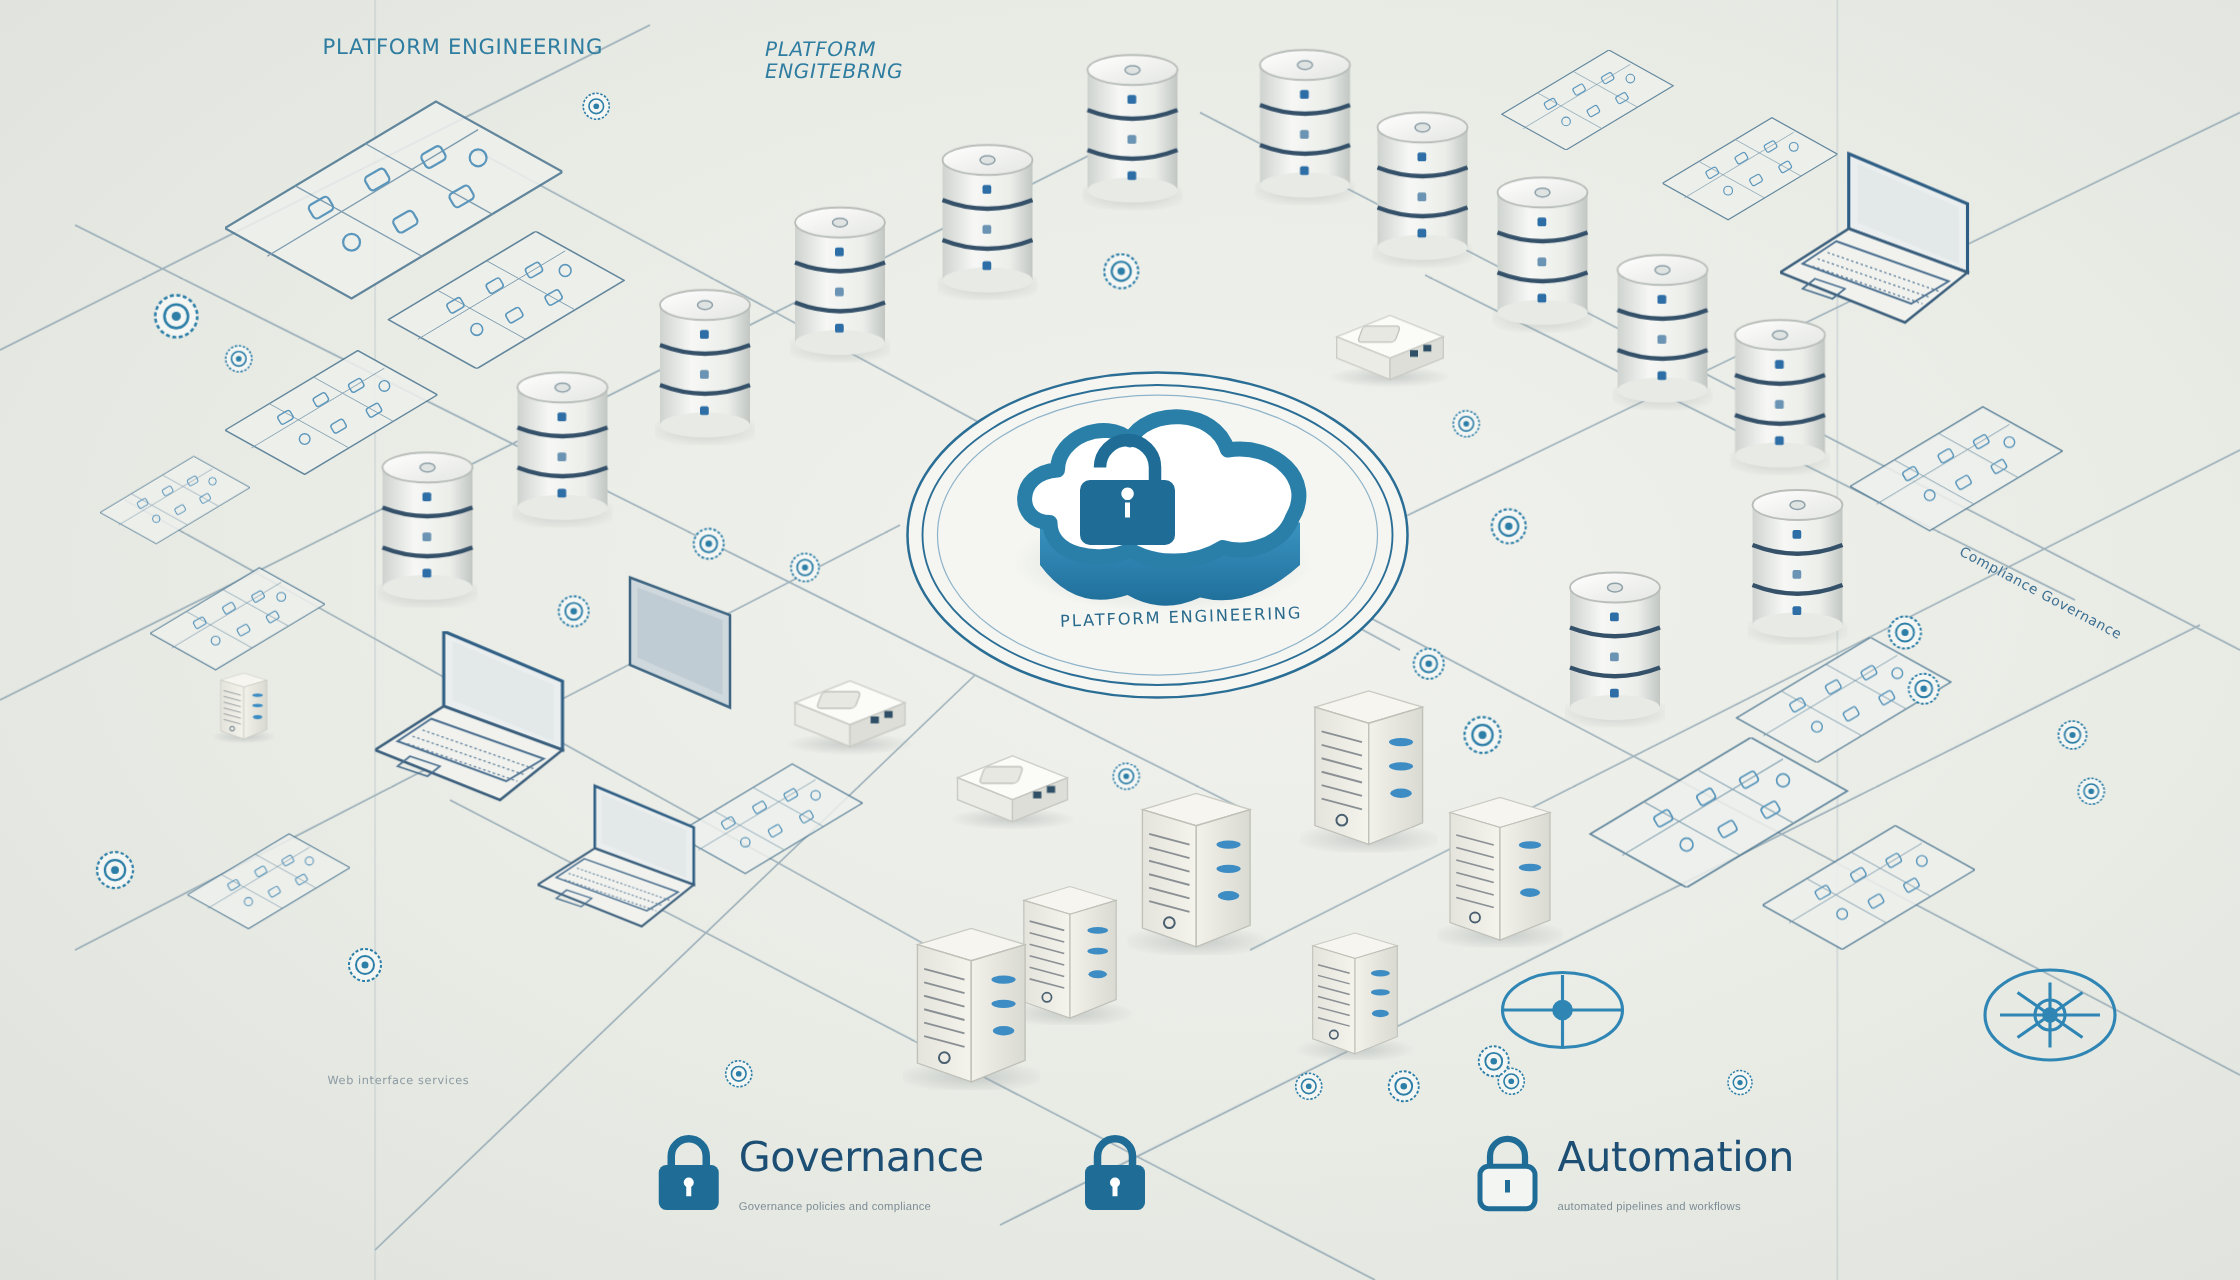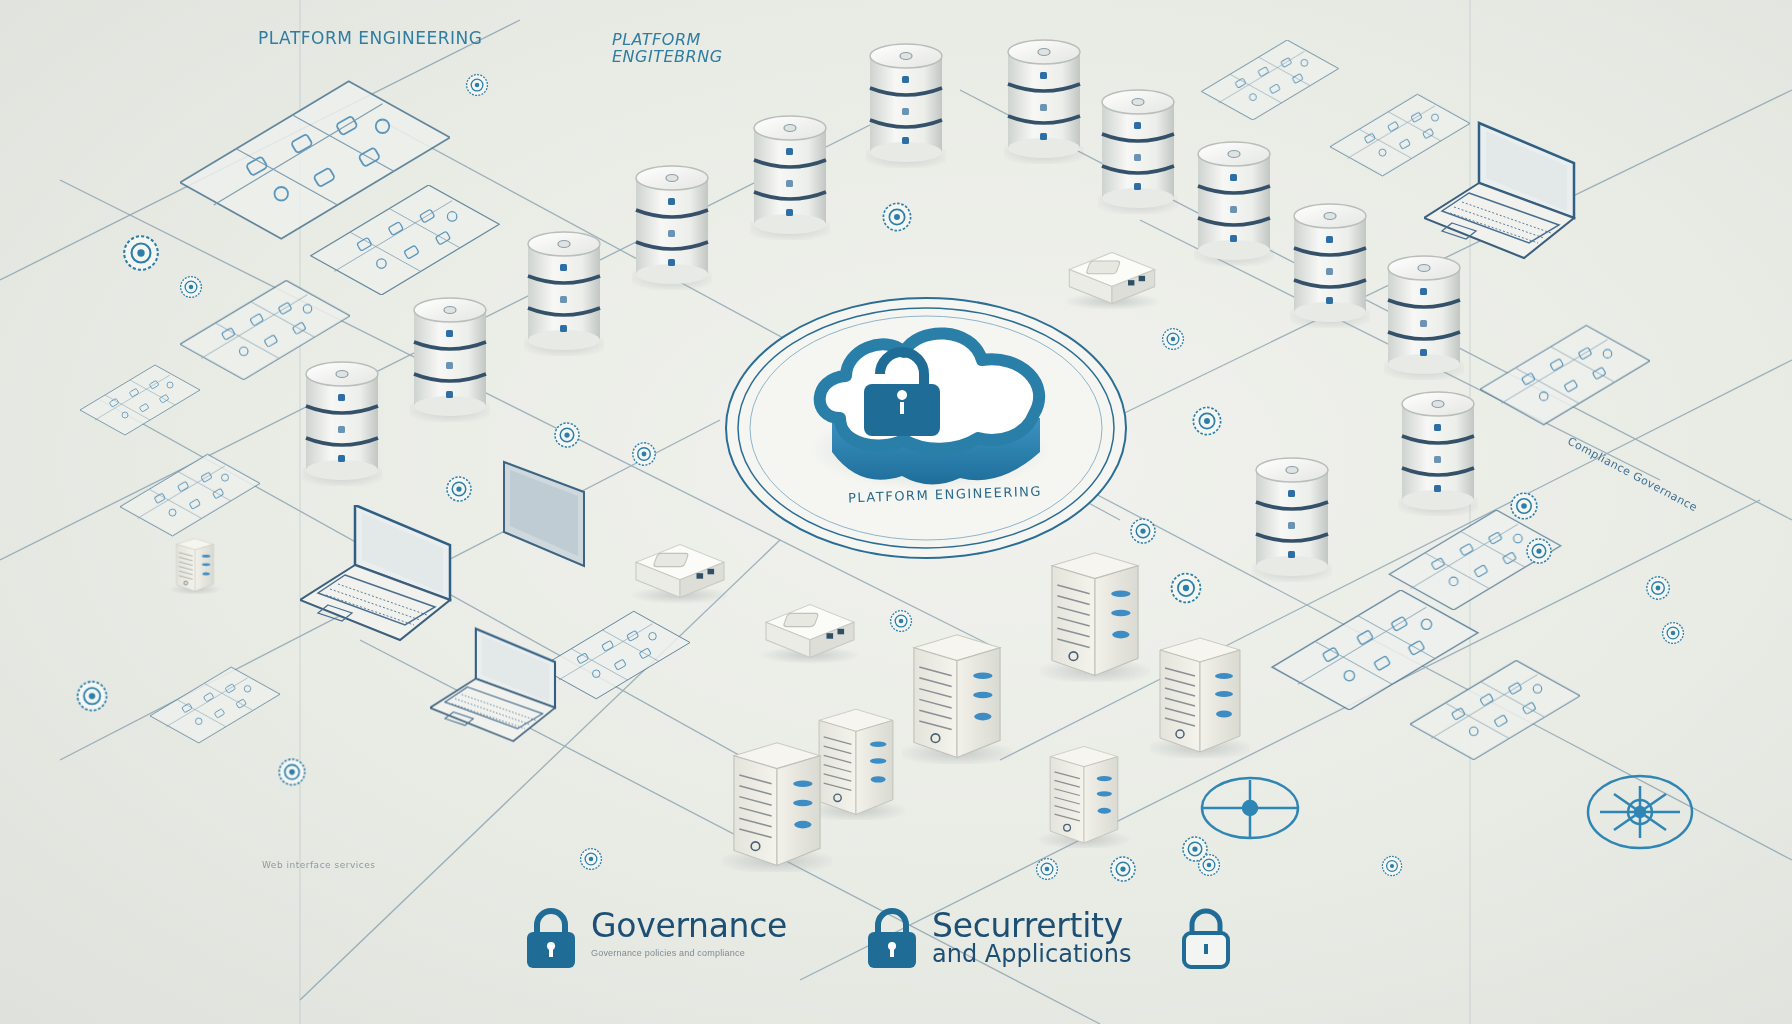--- a/index.html
+++ b/index.html
@@ -12,21 +12,21 @@
     .header-label {
       position: absolute; color: #2f7da0; font-family: "DejaVu Sans", sans-serif;
       letter-spacing: 0.5px; text-transform: uppercase; line-height: 1.05;
     }
     #title-main { left: 258px; top: 30px; font-size: 17px; }
     #title-secondary { left: 612px; top: 32px; font-size: 16px; text-align: left; font-style: italic; }
     .footer-item { position: absolute; display: flex; align-items: flex-start; }
     .footer-lock { width: 52px; height: 62px; margin-right: 14px; }
     .footer-text { display: flex; flex-direction: column; }
     .footer-title { font-size: 33px; color: #1d4f74; font-family: "DejaVu Sans", sans-serif; line-height: 1.1; letter-spacing: -0.3px; }
-    .footer-sub { font-size: 9px; color: #7c8c95; letter-spacing: 0.2px; margin-top: 4px; }
+    .footer-sub { font-size: 9px; color: #7c8c95; letter-spacing: 0.2px; margin-top: 16px; }
     .footer-sub-large { font-size: 24px; color: #1d4f74; font-family: "DejaVu Sans", sans-serif; line-height: 1.0; margin-top: -2px; }
     #footer-governance { left: 525px; top: 908px; }
     #footer-security { left: 866px; top: 908px; }
     #footer-automation { left: 1180px; top: 908px; }
     .ring-label {
       position: absolute; left: 820px; top: 487px; width: 250px; text-align: center;
       color: #2a6a8c; font-size: 13px; letter-spacing: 1.5px; font-family: "DejaVu Sans", sans-serif;
       transform: rotate(-2deg);
     }
     .tiny-label { position: absolute; color: #8b9aa2; font-size: 9px; letter-spacing: 0.5px; font-family: "DejaVu Sans", sans-serif; }
@@ -296,25 +296,25 @@
   </div>
 </div>
 
 <div id="footer-security" class="footer-item">
   <svg class="footer-lock" viewBox="0 0 52 62">
     <path d="M12 26 V17 a14 14 0 0 1 28 0 V26" fill="none" stroke="#1f6d96" stroke-width="6"></path>
     <rect x="2" y="24" width="48" height="36" rx="6" fill="#1f6d96"></rect>
     <ellipse cx="26" cy="38" rx="4" ry="4" fill="#ffffff"></ellipse>
       <rect x="24" y="38" width="4" height="11" fill="#ffffff"></rect>
   </svg>
-  <div class="footer-text">
-    <span class="footer-title">Securrertity</span>
-    <span class="footer-sub-large">and Applications</span>
-  </div>
 </div>
 
 <div id="footer-automation" class="footer-item">
   <svg class="footer-lock" viewBox="0 0 52 62">
     <path d="M12 26 V17 a14 14 0 0 1 28 0 V26" fill="none" stroke="#1f6d96" stroke-width="5"></path>
     <rect x="4" y="25" width="44" height="34" rx="7" fill="#f3f5f2" stroke="#1f6d96" stroke-width="4"></rect>
     <rect x="24" y="36" width="4" height="10" fill="#1f6d96"></rect>
   </svg>
+  <div class="footer-text">
+    <span class="footer-title">Automation</span>
+    <span class="footer-sub">automated pipelines and workflows</span>
+  </div>
 </div>
 
 </body></html>

